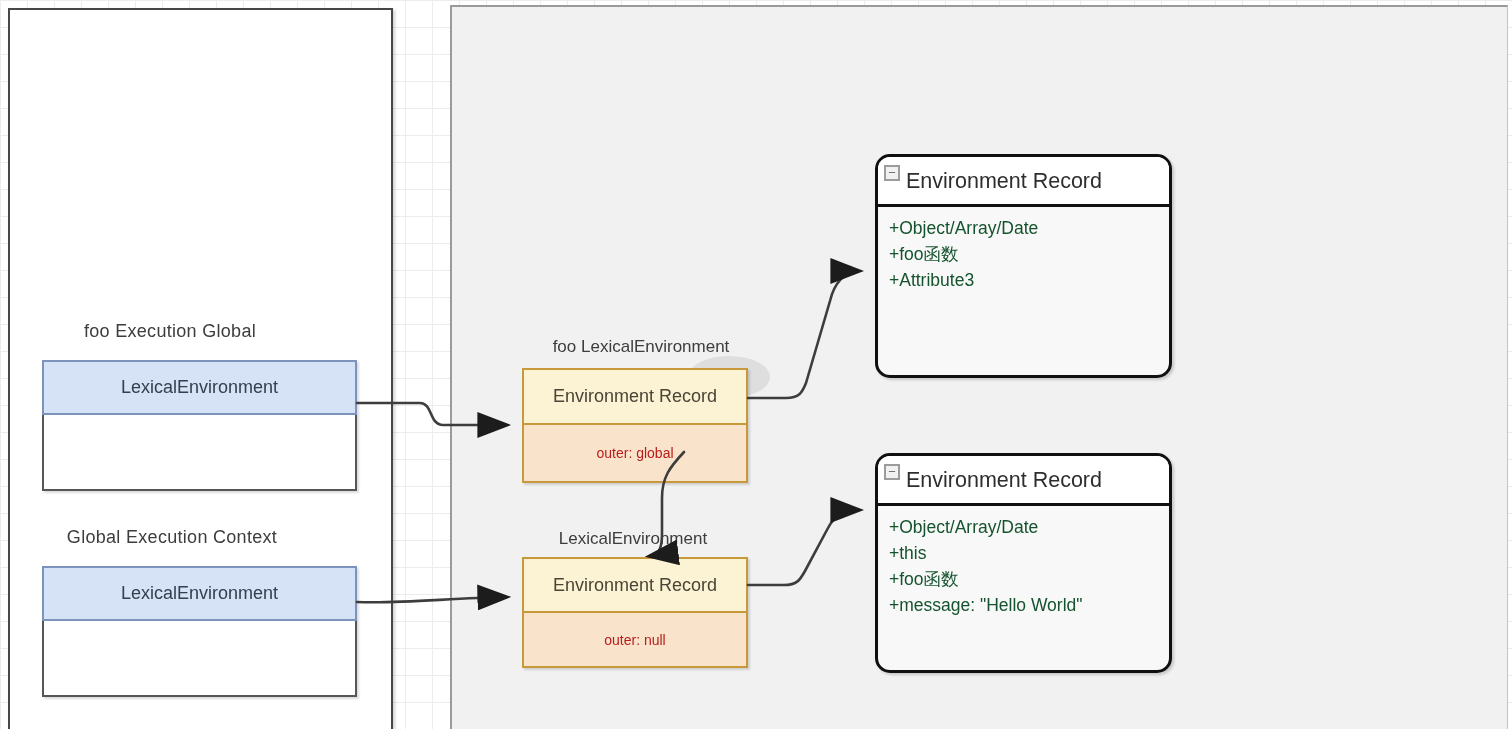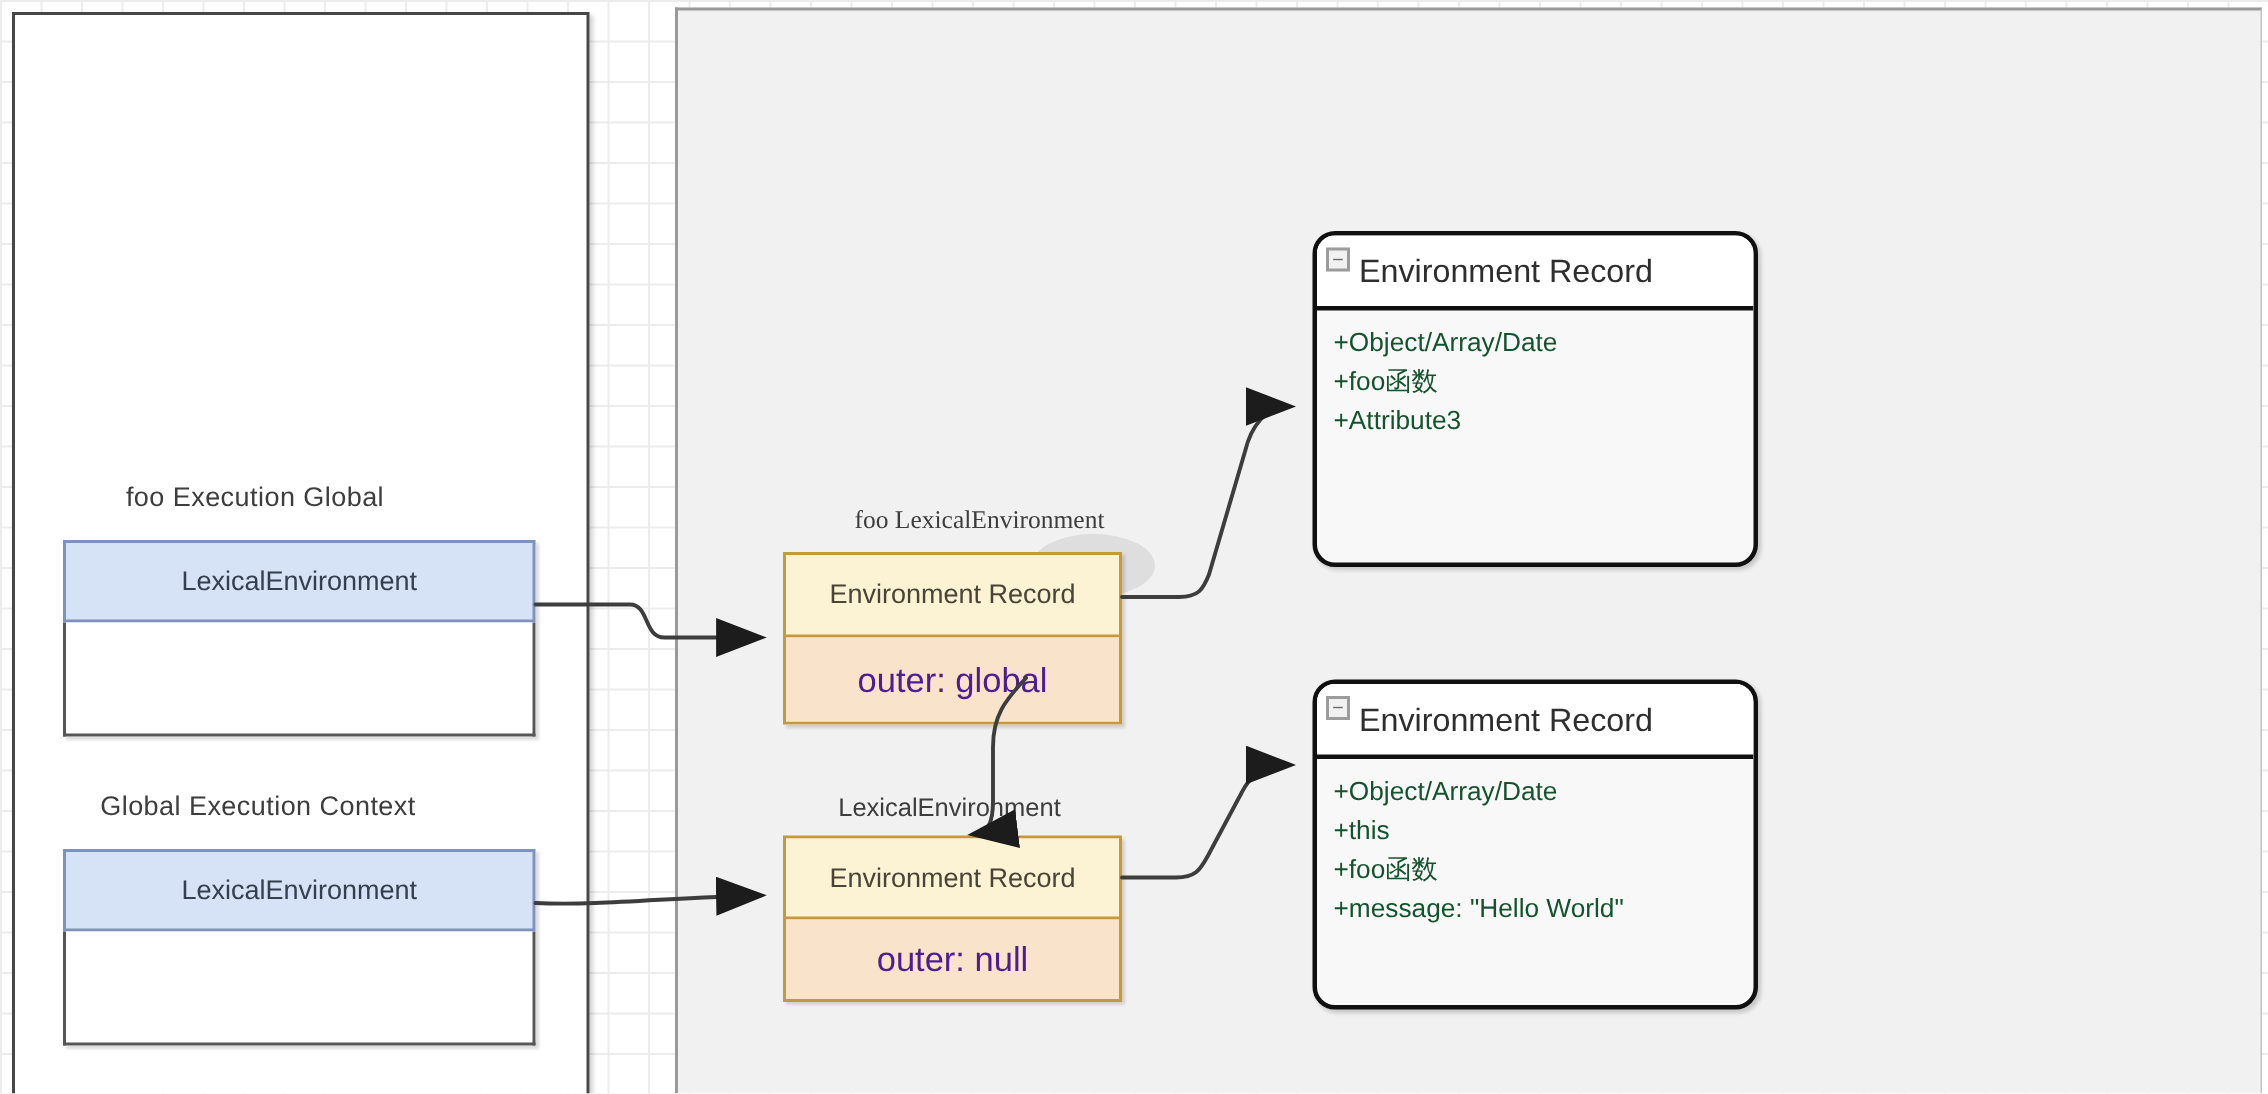--- a/index.html
+++ b/index.html
@@ -49,42 +49,42 @@
     background:#f1f1f2;
     border-top:2px solid #9a9a9a; border-left:2px solid #9a9a9a; border-right:1px solid #c4c4c4;
     z-index:1;
   }
 
   
   .group-label {
     position:absolute; width:240px; text-align:center;
     font-size:17px; color:#3d3d3d; z-index:3;
   }
-  .foo-le-label { left:533px; top:337px;font-family:Liberation Serif, serif; }
+  .foo-le-label { left:521px; top:337px; }
   .le-label     { left:513px; top:529px; }
 
   
   .blob {
     position:absolute; left:688px; top:356px; width:82px; height:42px;
     background:rgba(185,185,185,0.35); border-radius:50%; z-index:2;
   }
 
   
   .le-box {
     position:absolute; width:226px; z-index:3;
     border:2px solid #c8993b; box-shadow:2px 2px 2px rgba(0,0,0,0.14);
   }
   .foo-le-box { left:522px; top:368px; }
   .glob-le-box{ left:522px; top:557px; }
   .le-row {
     display:flex; align-items:center; justify-content:center;
     font-size:18px; color:#4a4436;
   }
   .le-row.er    { height:55px; background:#fcf3d4; border-bottom:2px solid #c8993b; }
-  .le-row.outer { height:56px; background:#fae3cb; font-size:23px; color:#4c1d95; }
+  .le-row.outer { height:56px; background:#fae3cb; font-size:14px; color:#b91c1c; }
   .glob-le-box .le-row.er    { height:54px; }
   .glob-le-box .le-row.outer { height:53px; }
 
   
   .uml-box {
     position:absolute; width:297px; z-index:3;
     background:#f8f8f8; border:3px solid #101010; border-radius:15px;
     overflow:hidden; box-shadow:2px 2px 3px rgba(0,0,0,0.18);
   }
   .uml-top    { left:875px; top:154px; height:224px; }

